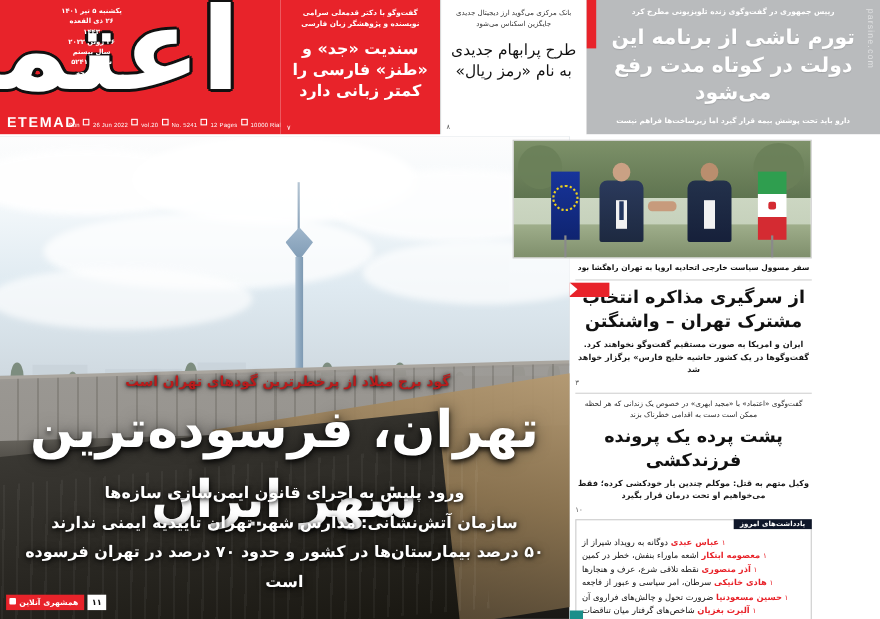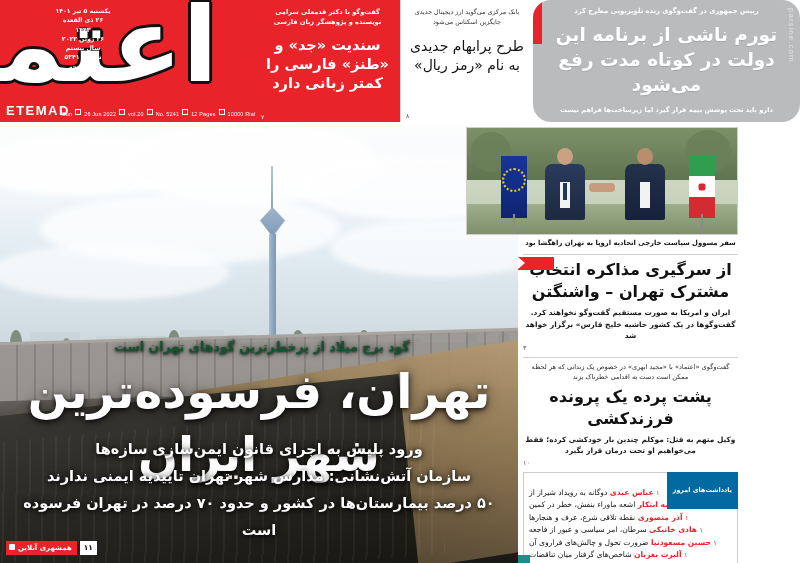--- a/index.html
+++ b/index.html
@@ -51,21 +51,21 @@
 
   
   .promo-white{position:relative;width:133px;height:122px;background:#fff;color:#111;
     padding:7px 7px 0 7px;box-sizing:border-box;direction:rtl;border-left:1px solid #d8d8d8;}
   .promo-white .kicker{font-size:6.4px;line-height:10px;text-align:center;color:#333;}
   .promo-white .htitle{font-size:14px;line-height:19px;font-weight:400;text-align:center;margin-top:10px;}
   .promo-white .pg{position:absolute;left:5px;bottom:3px;font-size:6px;color:#555;}
 
   
   .lead-grey{position:relative;width:267px;height:122px;background:#b9bbbd;color:#fff;
-    padding:6px 8px 0 8px;box-sizing:border-box;direction:rtl;overflow:hidden;border-radius:18px;}
+    padding:6px 8px 0 8px;box-sizing:border-box;direction:rtl;overflow:hidden;}
   .lead-grey .kicker{font-size:6.8px;line-height:10px;font-weight:700;text-align:center;color:#fff;}
   .lead-grey .htitle{font-size:18.5px;line-height:25px;font-weight:700;text-align:center;margin-top:6px;
      color:#fff;text-shadow:0 1px 1px rgba(0,0,0,.12);}
   .lead-grey .sub{font-size:6.6px;line-height:10px;font-weight:700;text-align:center;position:absolute;
      bottom:7px;right:8px;left:8px;color:#fff;}
   .wmk{position:absolute;right:4px;top:8px;bottom:6px;width:14px;color:rgba(255,255,255,.55);
      font-size:8px;direction:ltr;writing-mode:vertical-rl;text-orientation:mixed;letter-spacing:1px;
      font-family:"Liberation Sans",sans-serif;}
   .redtab{position:absolute;left:0;top:0;width:9px;height:44px;background:#e8232a;}
 
@@ -98,21 +98,21 @@
     background:linear-gradient(200deg,#b59a72 0%,#8d7551 40%,#5d4e38 75%,#3a3126 100%);
     transform:rotate(-9deg);opacity:.95;}
   .soil{position:absolute;left:-20px;top:272px;width:430px;height:200px;
     background:linear-gradient(175deg,#3a3833 0%,#2a2823 45%,#17150f 100%);
     transform:rotate(-6deg);}
   .ruts{position:absolute;left:-30px;top:300px;width:470px;height:150px;
     background:repeating-linear-gradient(96deg,rgba(255,255,255,.045) 0px,rgba(255,255,255,.045) 2px,transparent 2px,transparent 13px);
     transform:rotate(-5deg);}
 
   .hl-kicker{position:absolute;right:10px;top:214px;left:16px;text-align:center;direction:rtl;
-    color:#14532d;font-size:12.5px;font-weight:700;line-height:17px;
+    color:#b91c1c;font-size:12.5px;font-weight:700;line-height:17px;
     text-shadow:0 1px 3px rgba(0,0,0,.85),0 0 7px rgba(0,0,0,.6);}
   .hl-main{position:absolute;right:4px;left:4px;top:236px;text-align:center;direction:rtl;
     color:#fff;font-size:47px;font-weight:700;line-height:63px;letter-spacing:-1px;
     text-shadow:0 2px 5px rgba(0,0,0,.8),0 0 14px rgba(0,0,0,.55);}
   .hl-subs{position:absolute;right:8px;left:8px;top:312px;text-align:center;direction:rtl;}
   .hl-subs div{color:#fff;font-size:14.5px;font-weight:700;line-height:27px;
     text-shadow:0 1px 4px rgba(0,0,0,.9),0 0 9px rgba(0,0,0,.6);}
   .badge{position:absolute;left:6px;bottom:8px;display:flex;align-items:center;gap:3px;direction:rtl;}
   .badge .b-red{background:#e8232a;color:#fff;font-size:7px;font-weight:700;padding:2px 5px 2px 12px;
     position:relative;line-height:10px;}
@@ -156,22 +156,22 @@
   .story .kicker{font-size:6.6px;line-height:10px;text-align:center;color:#2b2b2b;}
   .story .htitle{font-size:16px;line-height:22px;font-weight:700;text-align:center;margin-top:4px;color:#111;}
   .story .deck{font-size:7.4px;line-height:11.5px;font-weight:700;text-align:center;margin-top:4px;color:#1a1a1a;}
   .story .pg{font-size:6.4px;color:#555;margin-top:2px;text-align:left;}
   .redflag{position:absolute;left:-5px;top:-2px;width:36px;height:13px;background:#e8232a;}
   .redflag:after{content:"";position:absolute;left:0;top:0;border-left:7px solid #fff;
     border-top:6.5px solid transparent;border-bottom:6.5px solid transparent;}
 
   
   .notes{border:1px solid #cbcbcb;padding:4px 5px 5px 5px;margin-top:5px;direction:rtl;position:relative;}
-  .notes-title{display:inline-block;background:#0369a1;color:#fff;font-size:6.4px;font-weight:700;
-     padding:14px 6px;line-height:9px;position:absolute;right:-1px;top:-1px;}
+  .notes-title{display:inline-block;background:#0f172a;color:#fff;font-size:6.4px;font-weight:700;
+     padding:0 6px;line-height:9px;position:absolute;right:-1px;top:-1px;}
   .notes ul{list-style:none;margin:10px 0 0 0;padding:0;}
   .notes li{font-size:7.6px;line-height:12.5px;text-align:left;color:#111;white-space:nowrap;}
   .notes li .au{color:#e8232a;font-weight:700;}
   .notes li .num{color:#e8232a;font-size:6.5px;}
   .tealtab{position:absolute;left:-6px;bottom:-6px;width:12px;height:18px;background:#1a8f8a;}
   .tealtab .t2{position:absolute;left:0;bottom:0;width:12px;height:5px;background:#1a3f8f;}
 </style>
 </head>
 <body>
 

